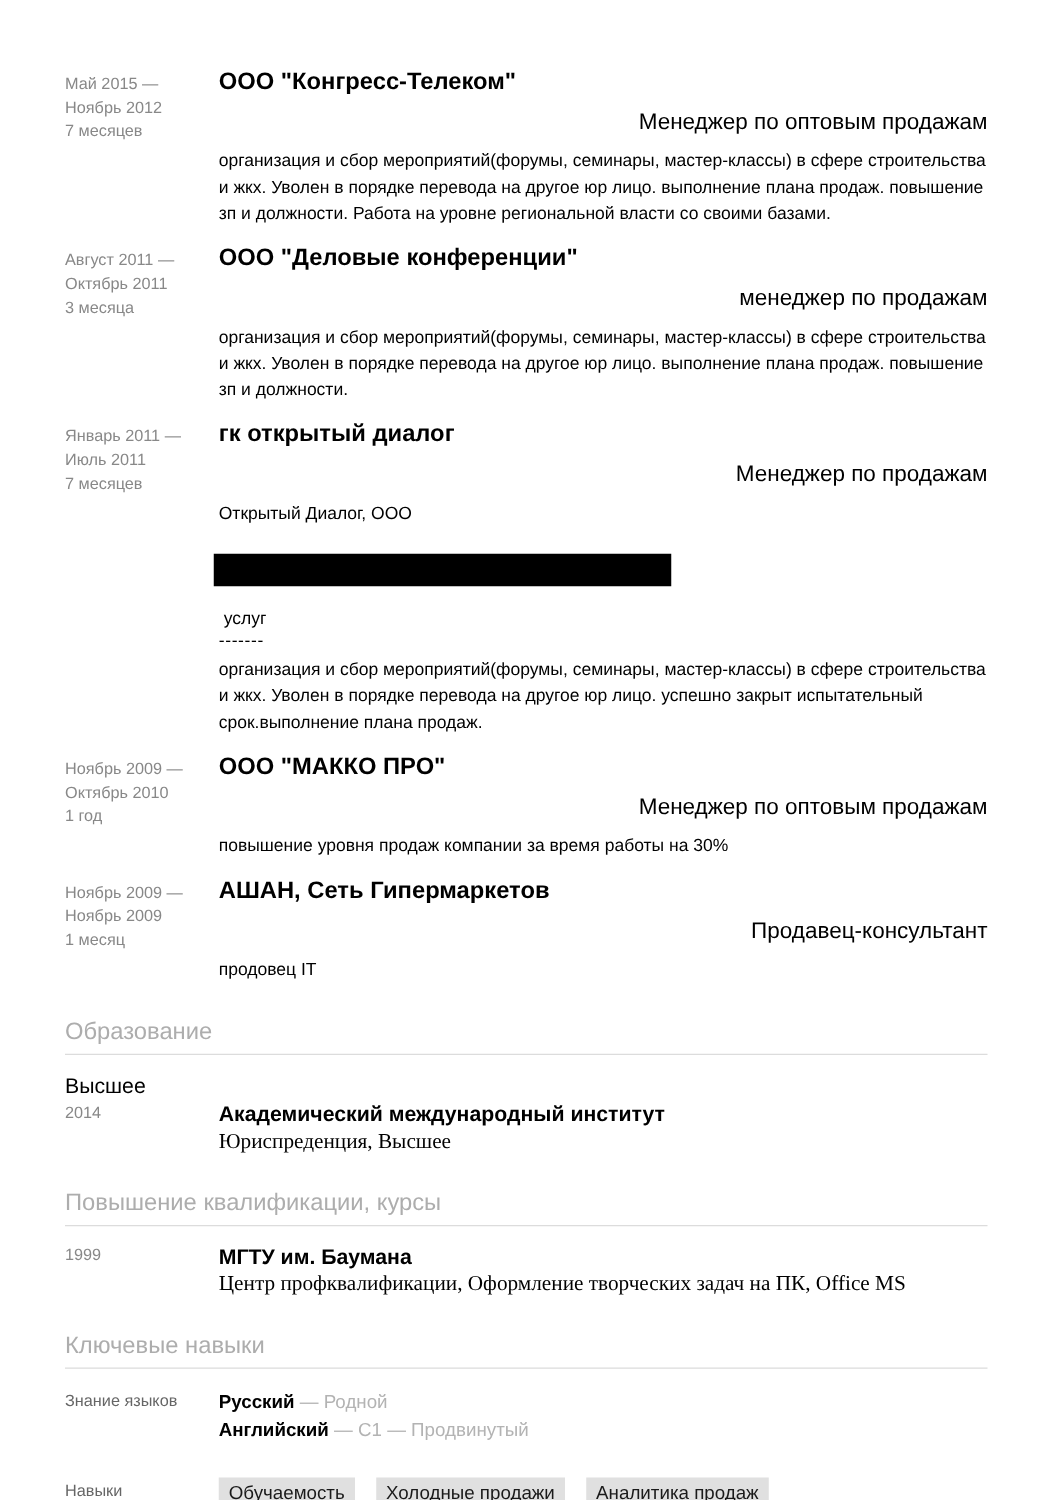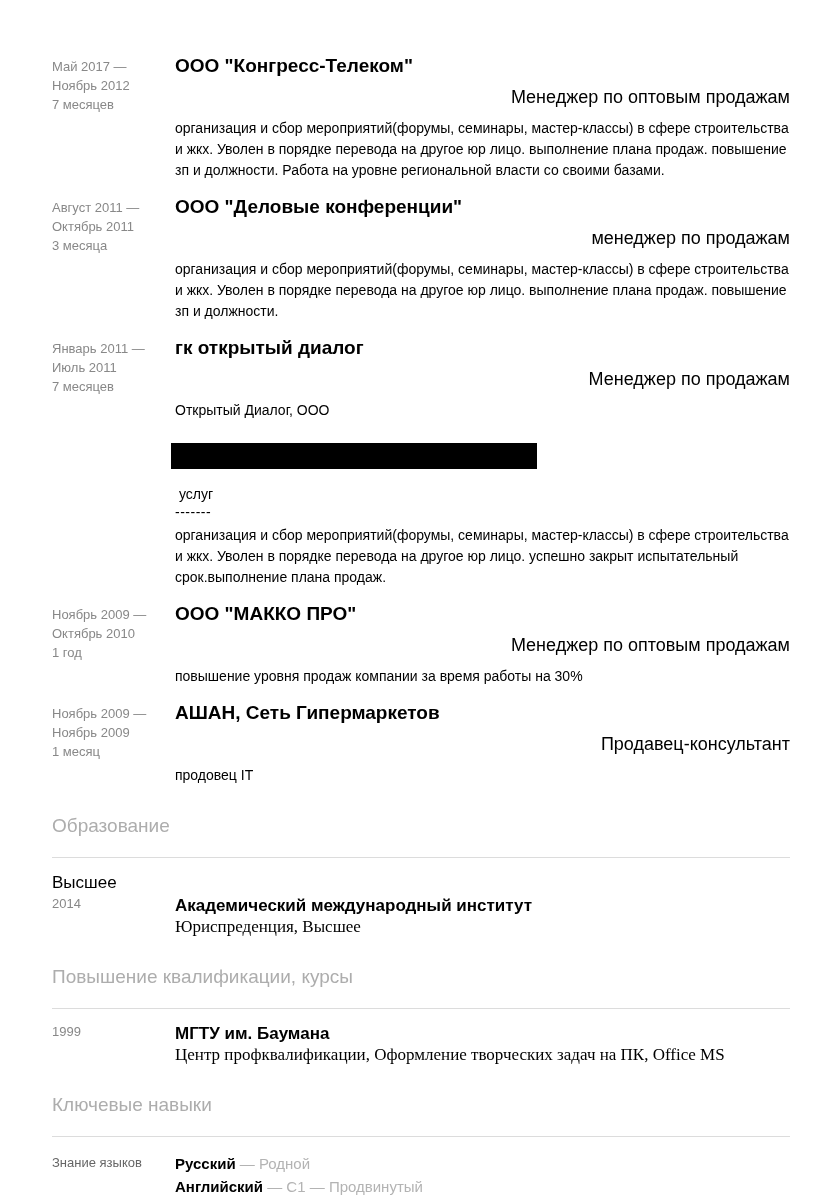--- a/index.html
+++ b/index.html
@@ -19,21 +19,21 @@
   .position { font-size: 18px; font-weight: 400; line-height: 24px; margin: 0 0 9px 0; text-align: right; }
   .desc { font-size: 14px; line-height: 21px; }
   .company-sub { font-size: 14px; line-height: 21px; margin-bottom: 22px; }
   .redacted { width: 366px; height: 26px; background: #000; margin-left: -4px; margin-bottom: 15px; }
   .extra-line { font-size: 14px; line-height: 21px; padding-left: 4px; }
   .dashes { font-size: 14px; line-height: 15px; margin-bottom: 5px; letter-spacing: 0.5px; }
 
   
   .section-h {
     font-size: 19px; font-weight: 400; color: #adadad;
-    line-height: 25px; padding-bottom: 19px; margin: 27px 0 0 0;
+    line-height: 25px; padding-bottom: 5px; margin: 27px 0 0 0;
     border-bottom: 1px solid #dcdcdc;
   }
   .edu-level { font-size: 17px; line-height: 23px; margin-top: 13px; }
   .row { display: grid; grid-template-columns: 123px 1fr; }
   .year { font-size: 13px; color: #888; padding-top: 2px; }
   .inst { font-size: 17px; font-weight: bold; line-height: 23px; }
   .inst-sub { font-size: 17px; line-height: 20px; font-family: Liberation Serif, serif; }
 
   
   .lab { font-size: 13px; color: #666; padding-top: 3px; }
@@ -44,21 +44,21 @@
   .tags-row { display: flex; gap: 17px; margin-bottom: 9px; }
   .tag { background: #e0e0e0; color: #1a1a1a; font-size: 15px; line-height: 20px; padding: 3px 8px; white-space: nowrap; }
 </style>
 </head>
 <body>
 
 <div class="page">
 
   <div class="entry">
     <div class="dates">
-      <div>Май 2017 —</div>
+      <div>Май 2015 —</div>
       <div>Ноябрь 2012</div>
       <div>7 месяцев</div>
     </div>
     <div>
       <div class="company">ООО "Конгресс-Телеком"</div>
       <div class="position">Менеджер по оптовым продажам</div>
       <div class="desc">организация и сбор мероприятий(форумы, семинары, мастер-классы) в сфере строительства и жкх. Уволен в порядке перевода на другое юр лицо. выполнение плана продаж. повышение зп и должности. Работа на уровне региональной власти со своими базами.</div>
     </div>
   </div>
 

